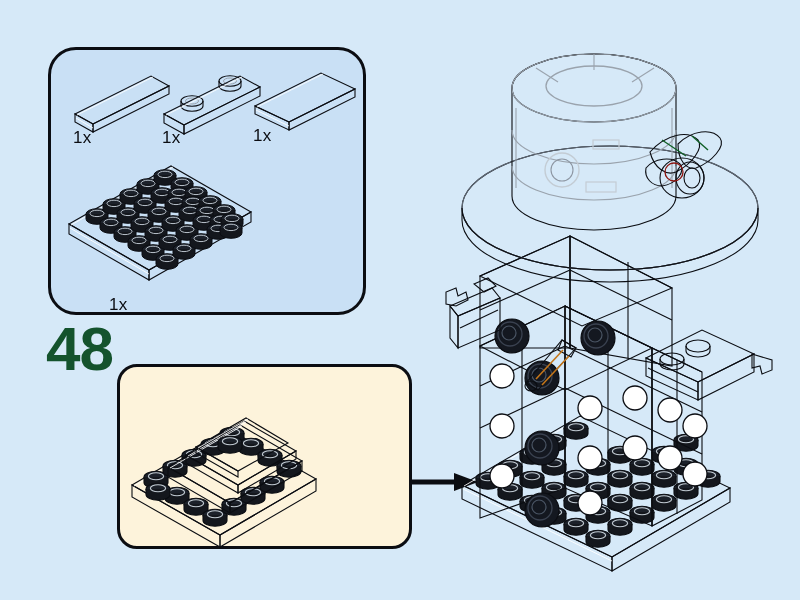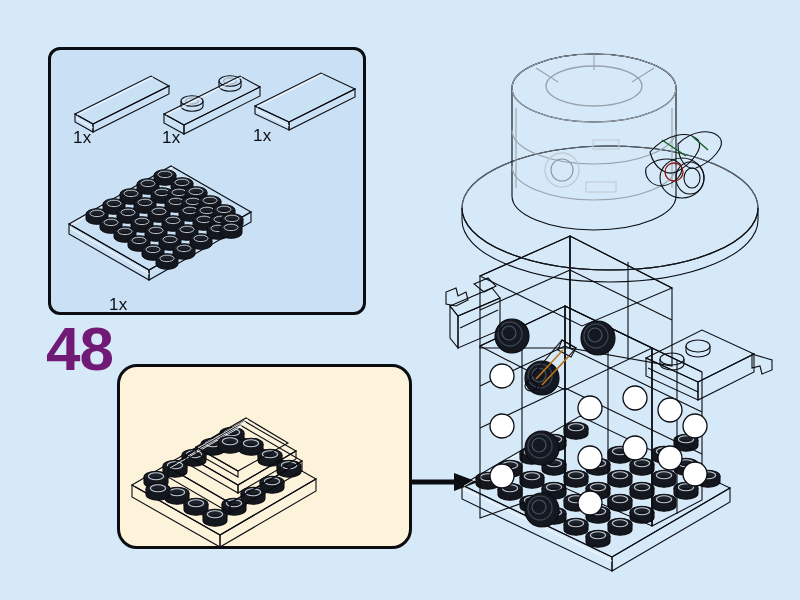--- a/index.html
+++ b/index.html
@@ -7,34 +7,34 @@
   body{
     width:800px;height:600px;overflow:hidden;position:relative;
     background:#d6e9f8;
     font-family:"Liberation Sans", sans-serif;
   }
   .page{position:absolute;inset:0;}
 
   
   .parts-box{
     position:absolute;left:48px;top:47px;width:318px;height:268px;
-    border:3px solid #0b0d12;border-radius:12px;
+    border:3px solid #0b0d12;border-radius:28px;
     background:#c9e0f5;
     box-sizing:border-box;
   }
   .part{position:absolute;}
   .part .qty{
     position:absolute;font-size:17px;font-weight:400;color:#0b0d12;
     letter-spacing:.2px;white-space:nowrap;
   }
 
   
   .step-number{
     position:absolute;left:46px;top:318px;
-    font-size:62px;font-weight:bold;color:#701a75;
+    font-size:62px;font-weight:bold;color:#14532d;
     letter-spacing:-1px;line-height:62px;
   }
 
   
   .callout-box{
     position:absolute;left:117px;top:364px;width:295px;height:185px;
     border:3px solid #0b0d12;border-radius:20px;
     background:#fdf3db;box-sizing:border-box;
   }
 

